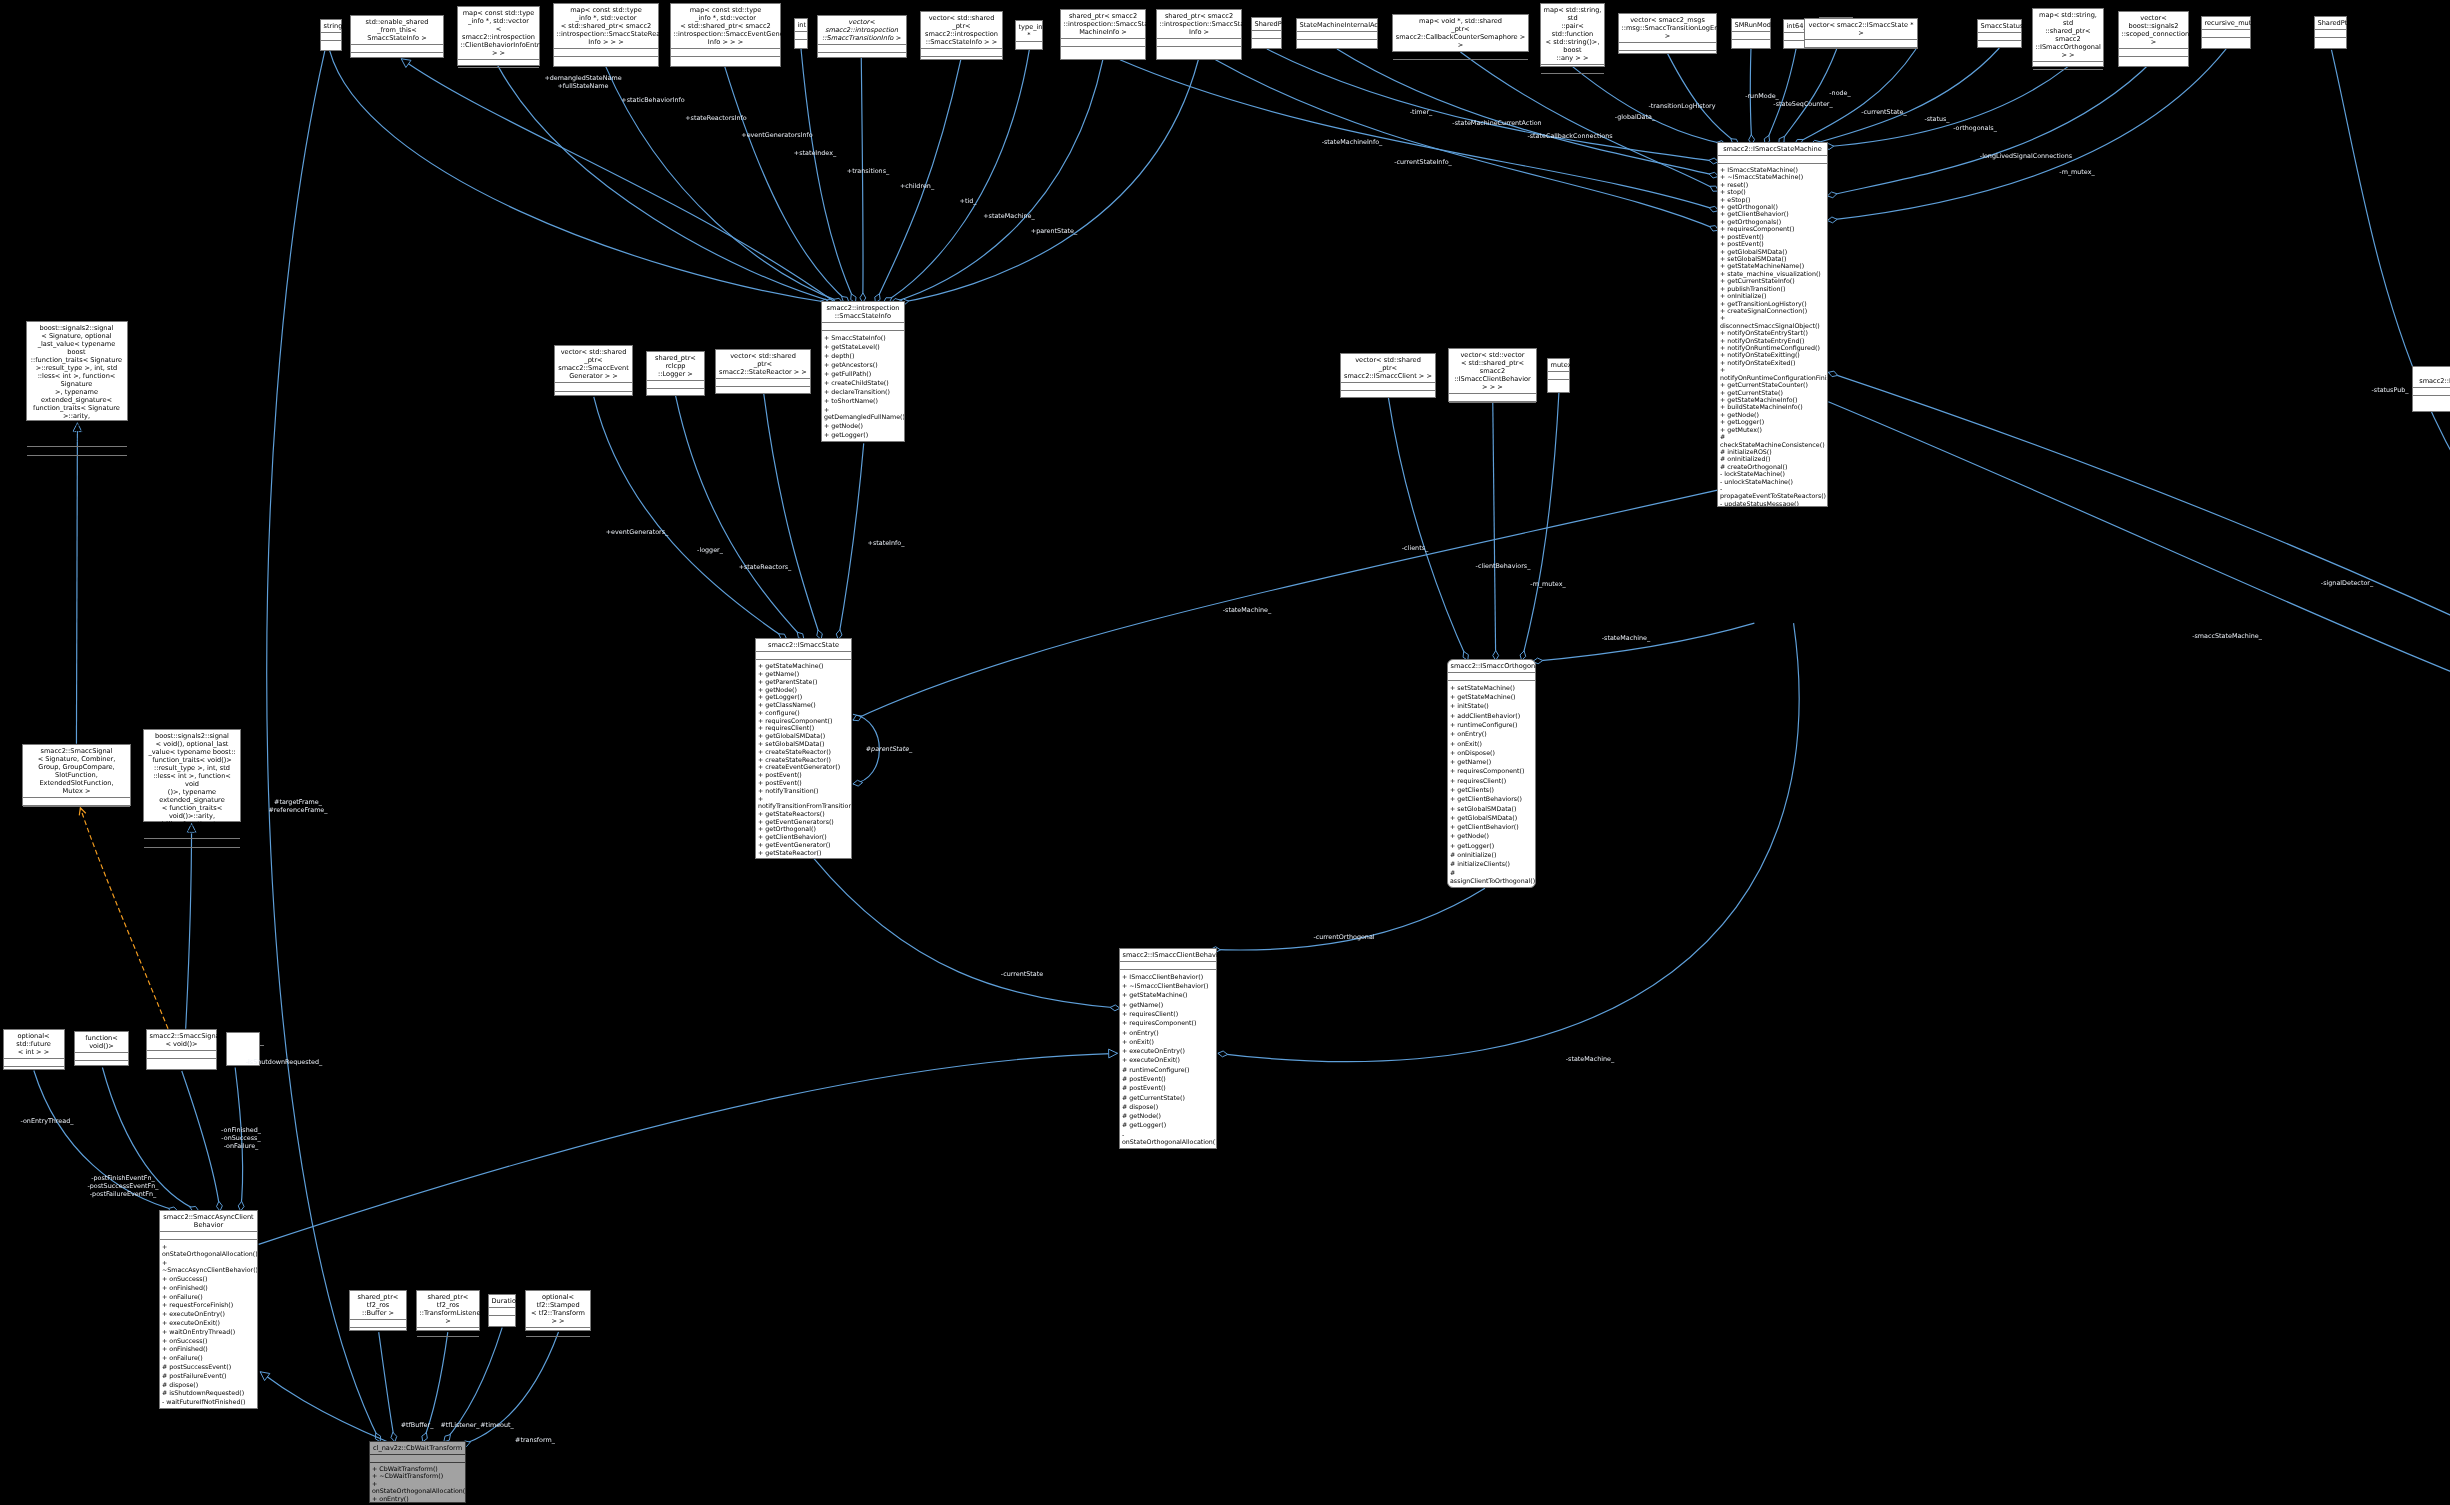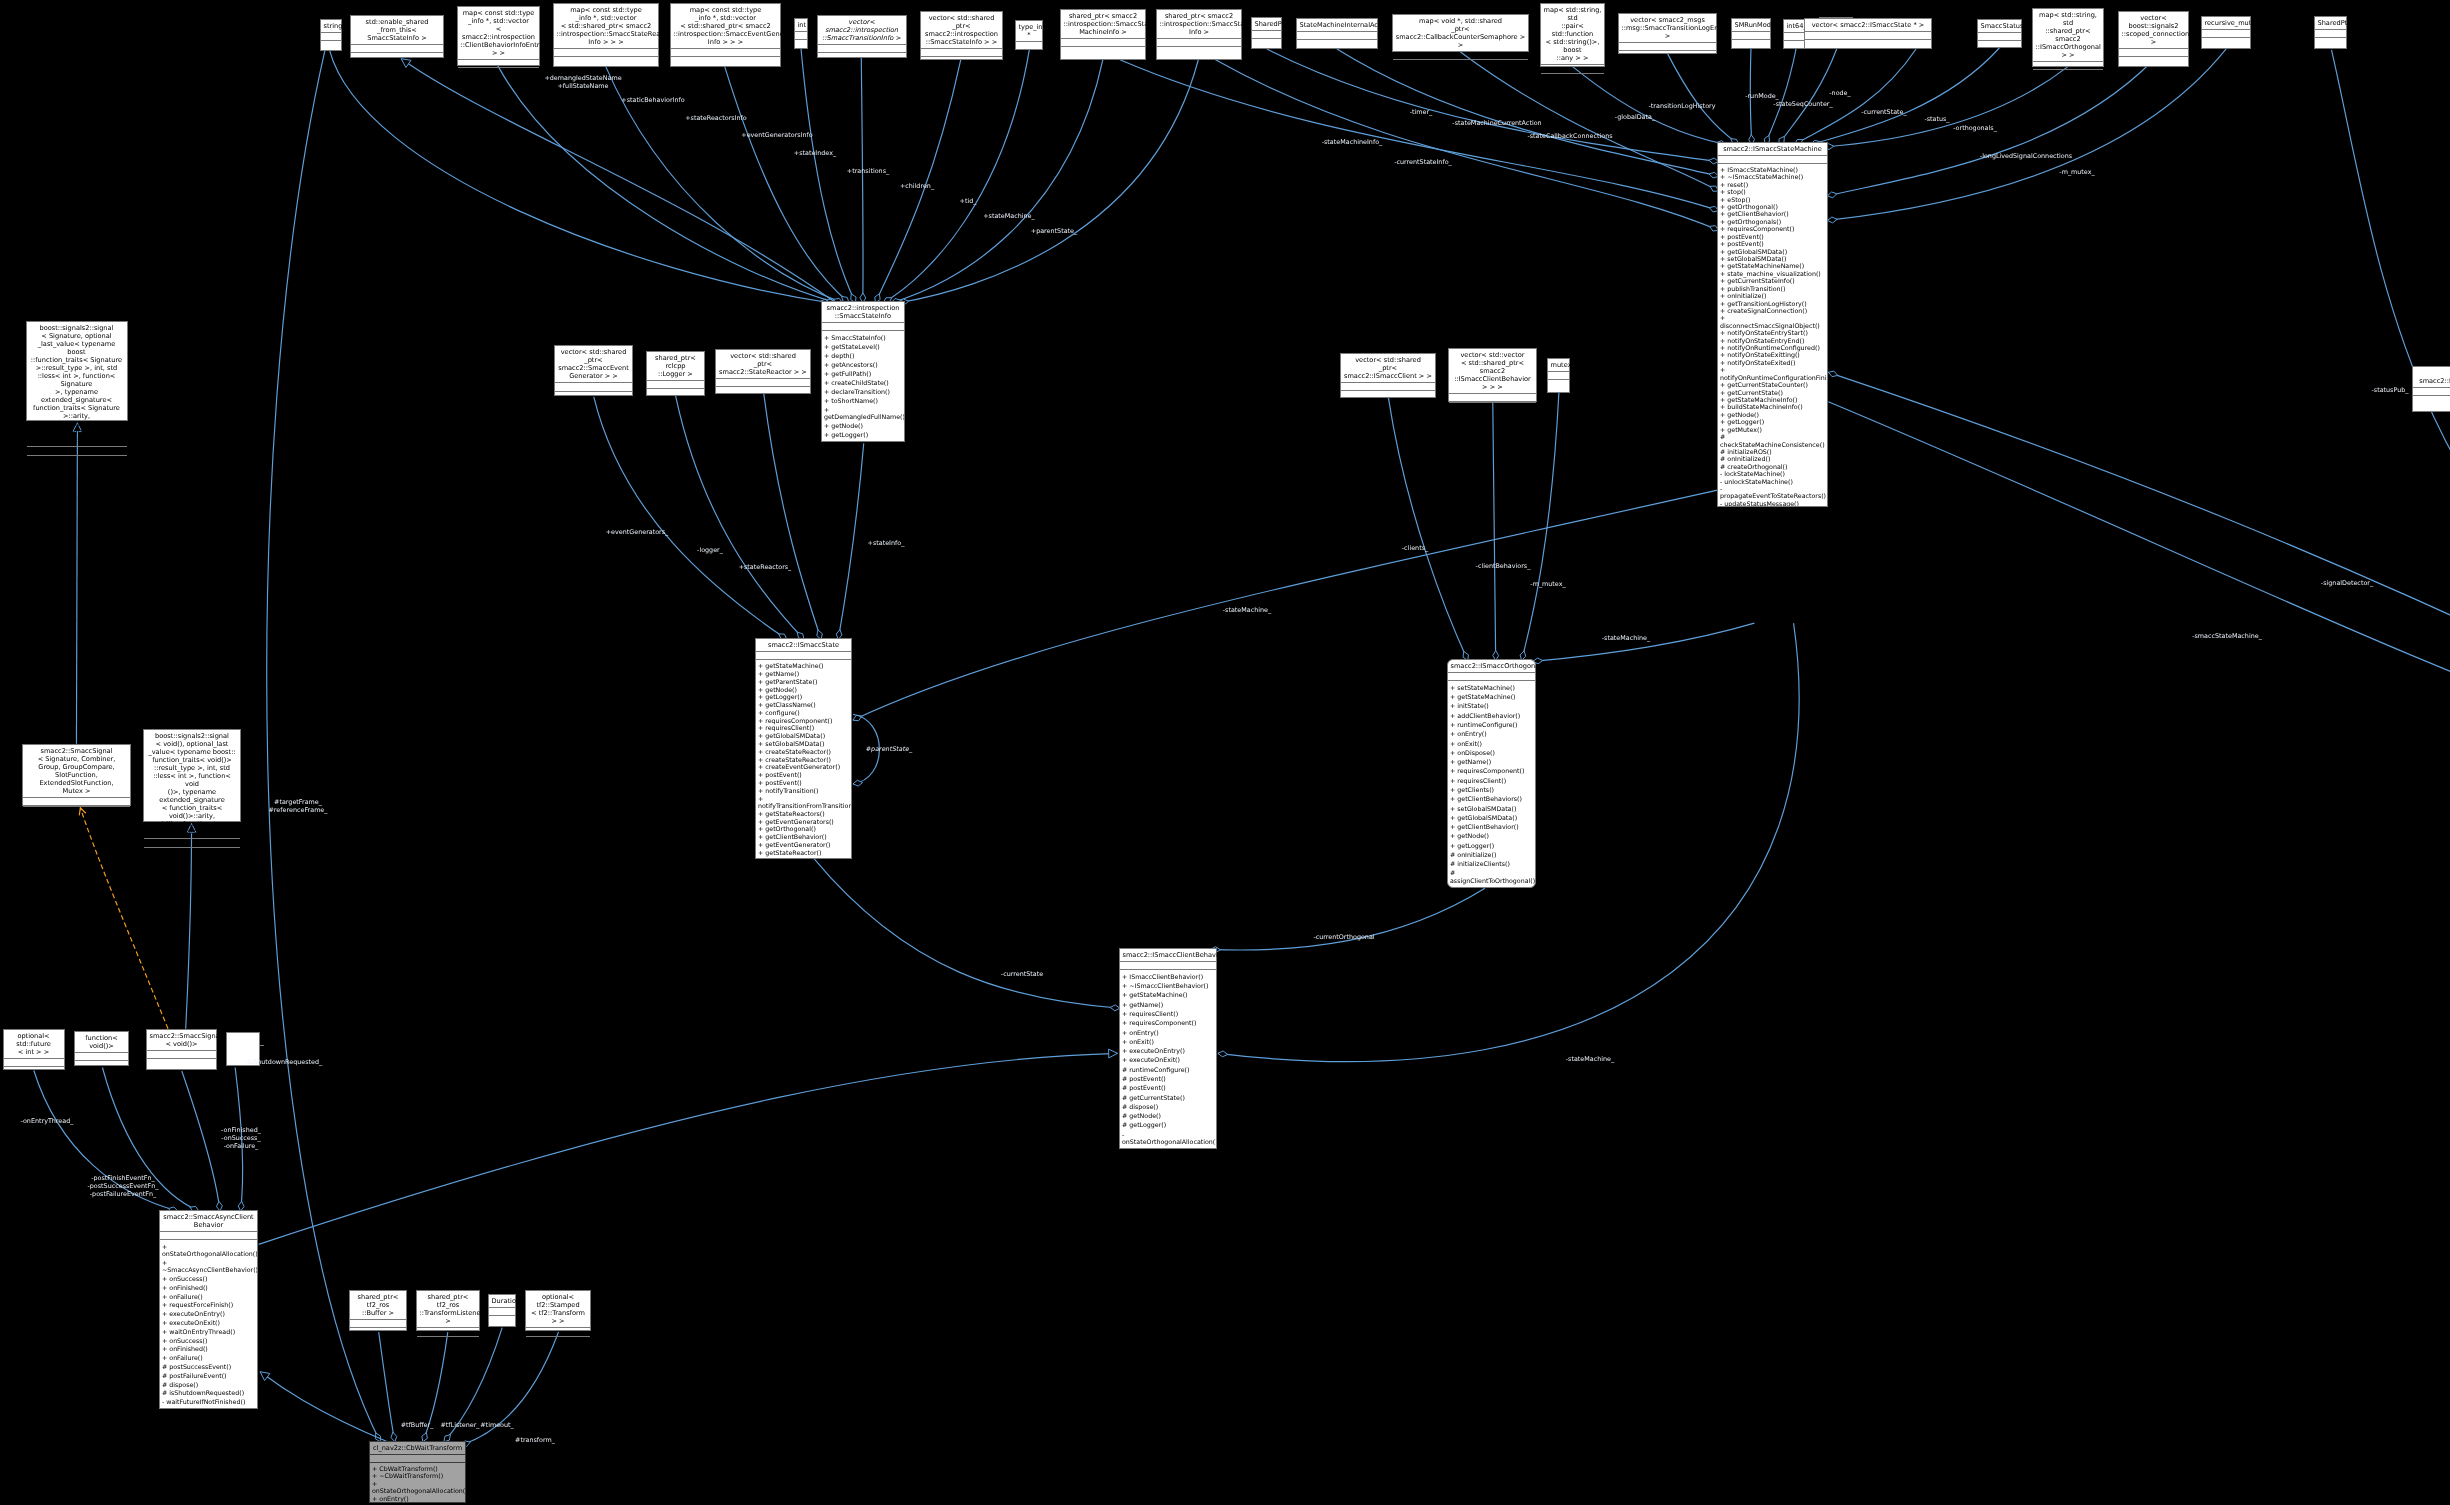--- a/index.html
+++ b/index.html
@@ -400,21 +400,21 @@
       <div class="uml-box satellite" style="left: 1783px; top: 18.6px; width: 26.5px; height: 30px;">
         <div class="box-title">int64_t</div>
         <div class="box-attrs"></div>
         <div class="box-attrs2"></div>
       </div>
       <div class="uml-box satellite" style="left: 1819px; top: 16.7px; width: 34px; height: 32px;">
         <div class="box-title">SharedPtr</div>
         <div class="box-attrs"></div>
         <div class="box-attrs2"></div>
       </div>
-      <div class="uml-box satellite" style="left: 1804px; top: 17.6px; width: 128px; height: 31px;">
+      <div class="uml-box satellite" style="left: 1804px; top: 17.6px; width: 114px; height: 31px;">
         <div class="box-title">vector&lt; smacc2::ISmaccState * &gt;</div>
         <div class="box-attrs"></div>
         <div class="box-attrs2"></div>
       </div>
       <div class="uml-box satellite" style="left: 1977px; top: 18.6px; width: 45px; height: 29px;">
         <div class="box-title">SmaccStatus</div>
         <div class="box-attrs"></div>
         <div class="box-attrs2"></div>
       </div>
       <div class="uml-box satellite" style="left: 2032px; top: 7.8px; width: 72px; height: 59px;">

